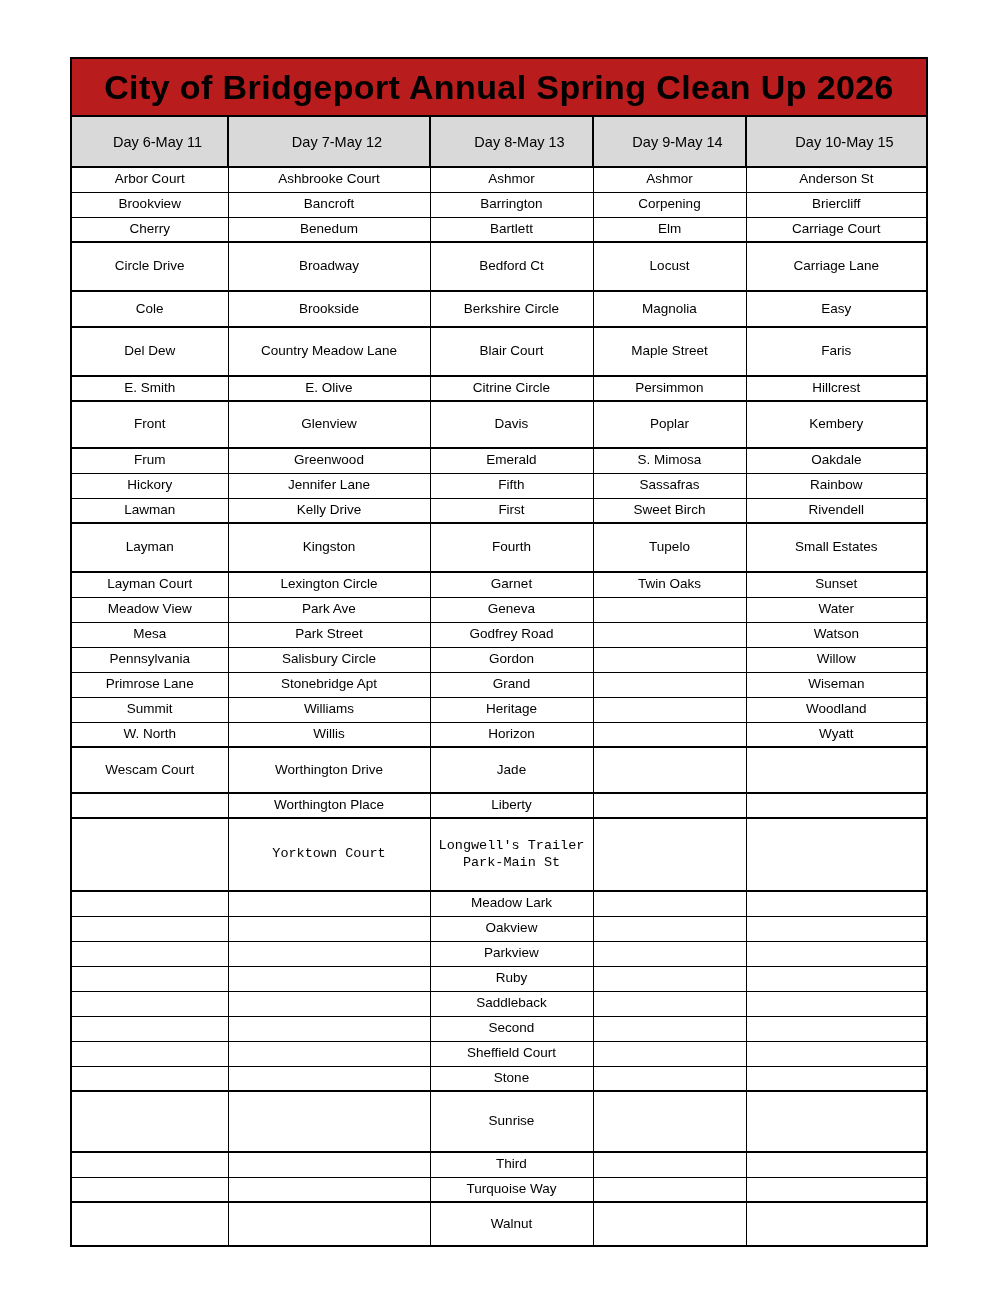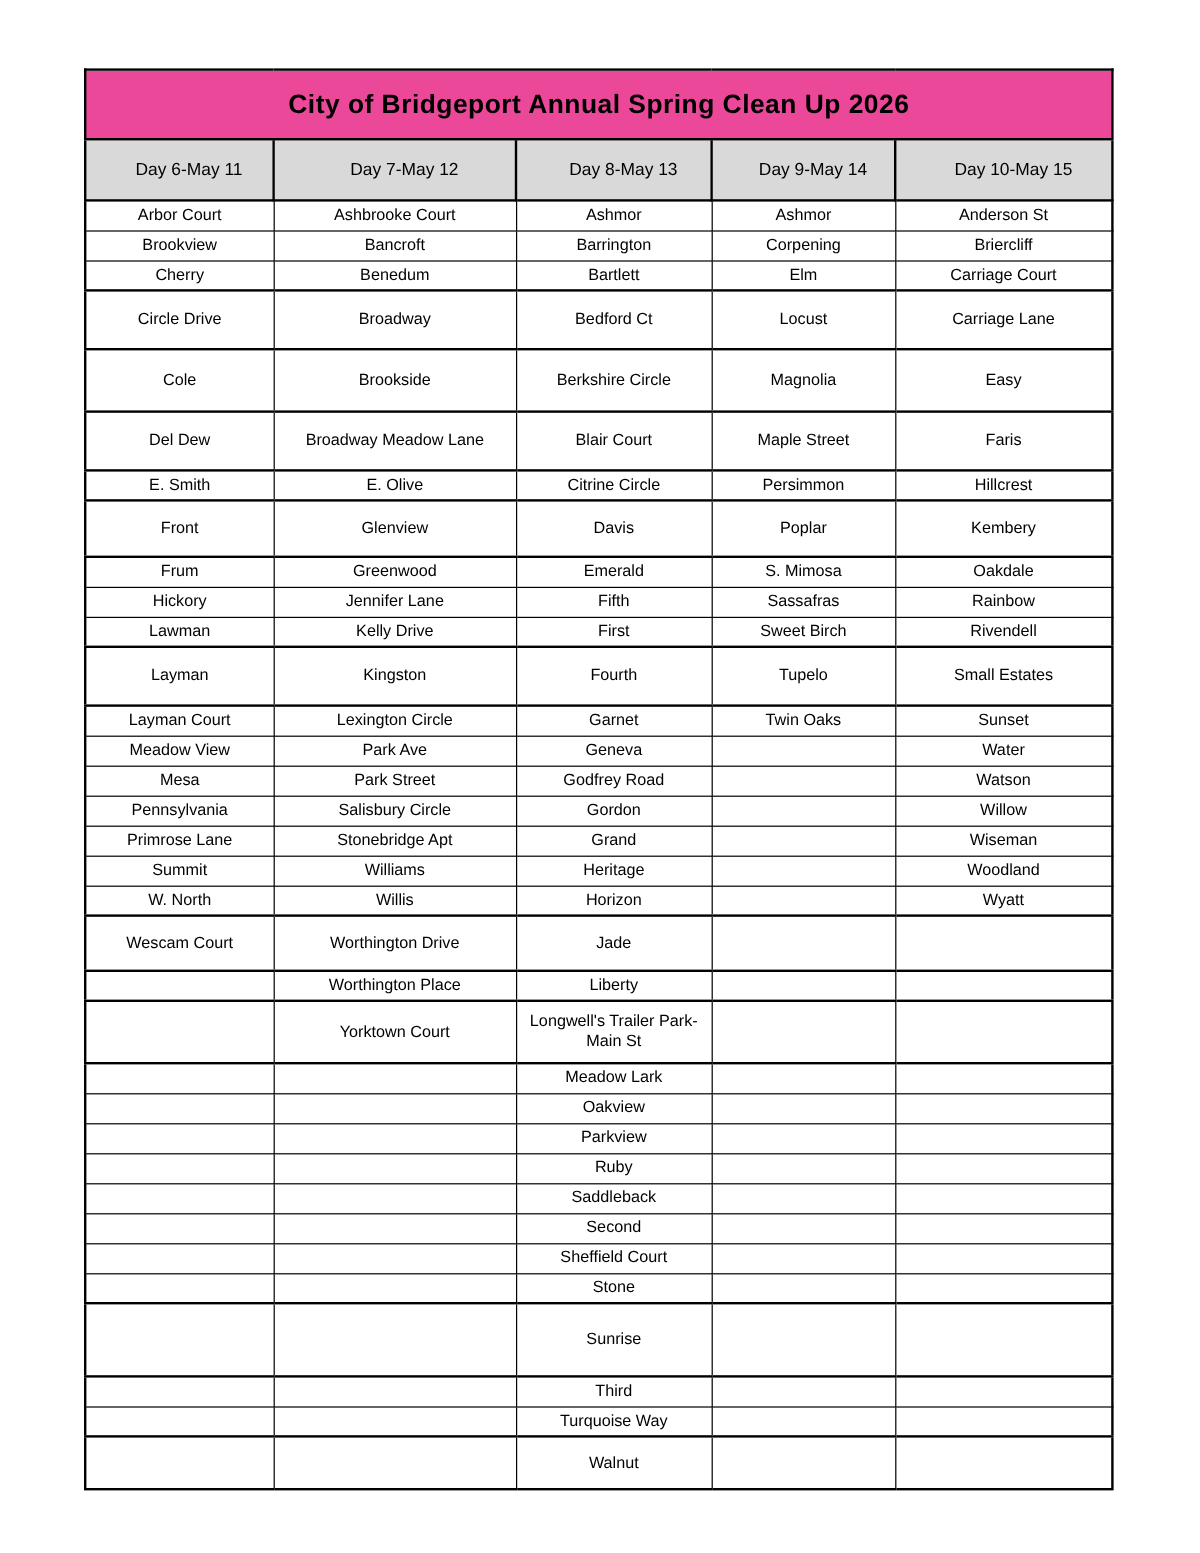--- a/index.html
+++ b/index.html
@@ -24,24 +24,24 @@
     border: 2.5px solid #000;
   }
   th, td {
     border: 1.5px solid #000;
     text-align: center;
     vertical-align: middle;
     overflow: hidden;
   }
   .title-cell {
     height: 58px;
-    font-size: 22px;
+    font-size: 34px;
     font-weight: bold;
     letter-spacing: 0.4px;
-    background: #ec4899;
+    background: #b91c1c;
     border-bottom: 2.5px solid #000;
   }
   tr.day-header th {
     height: 51px;
     background: #d9d9d9;
     font-weight: 400;
     font-size: 14.5px;
     border: 2px solid #000;
     border-bottom: 2.5px solid #000;
     padding-left: 16px;
@@ -103,30 +103,30 @@
           <td>Elm</td>
           <td>Carriage Court</td>
         </tr>
         <tr class="thick" style="height: 49px;">
           <td>Circle Drive</td>
           <td>Broadway</td>
           <td>Bedford Ct</td>
           <td>Locust</td>
           <td>Carriage Lane</td>
         </tr>
-        <tr class="thick" style="height: 52px; border-radius: 24px;">
+        <tr class="thick" style="height: 36px; border-radius: 24px;">
           <td>Cole</td>
           <td>Brookside</td>
           <td>Berkshire Circle</td>
           <td>Magnolia</td>
           <td>Easy</td>
         </tr>
         <tr class="thick" style="height: 49px;">
           <td>Del Dew</td>
-          <td>Broadway Meadow Lane</td>
+          <td>Country Meadow Lane</td>
           <td>Blair Court</td>
           <td>Maple Street</td>
           <td>Faris</td>
         </tr>
         <tr style="height: 25px;">
           <td>E. Smith</td>
           <td>E. Olive</td>
           <td>Citrine Circle</td>
           <td>Persimmon</td>
           <td>Hillcrest</td>
@@ -222,21 +222,21 @@
           <td></td>
           <td></td>
         </tr>
         <tr style="height: 25px;">
           <td></td>
           <td>Worthington Place</td>
           <td>Liberty</td>
           <td></td>
           <td></td>
         </tr>
-        <tr class="thick" style="height: 52px;">
+        <tr class="thick" style="height: 73px; font-family: Liberation Mono, monospace;">
           <td></td>
           <td>Yorktown Court</td>
           <td>Longwell's Trailer Park-Main St</td>
           <td></td>
           <td></td>
         </tr>
         <tr style="height: 25px;">
           <td></td>
           <td></td>
           <td>Meadow Lark</td>

